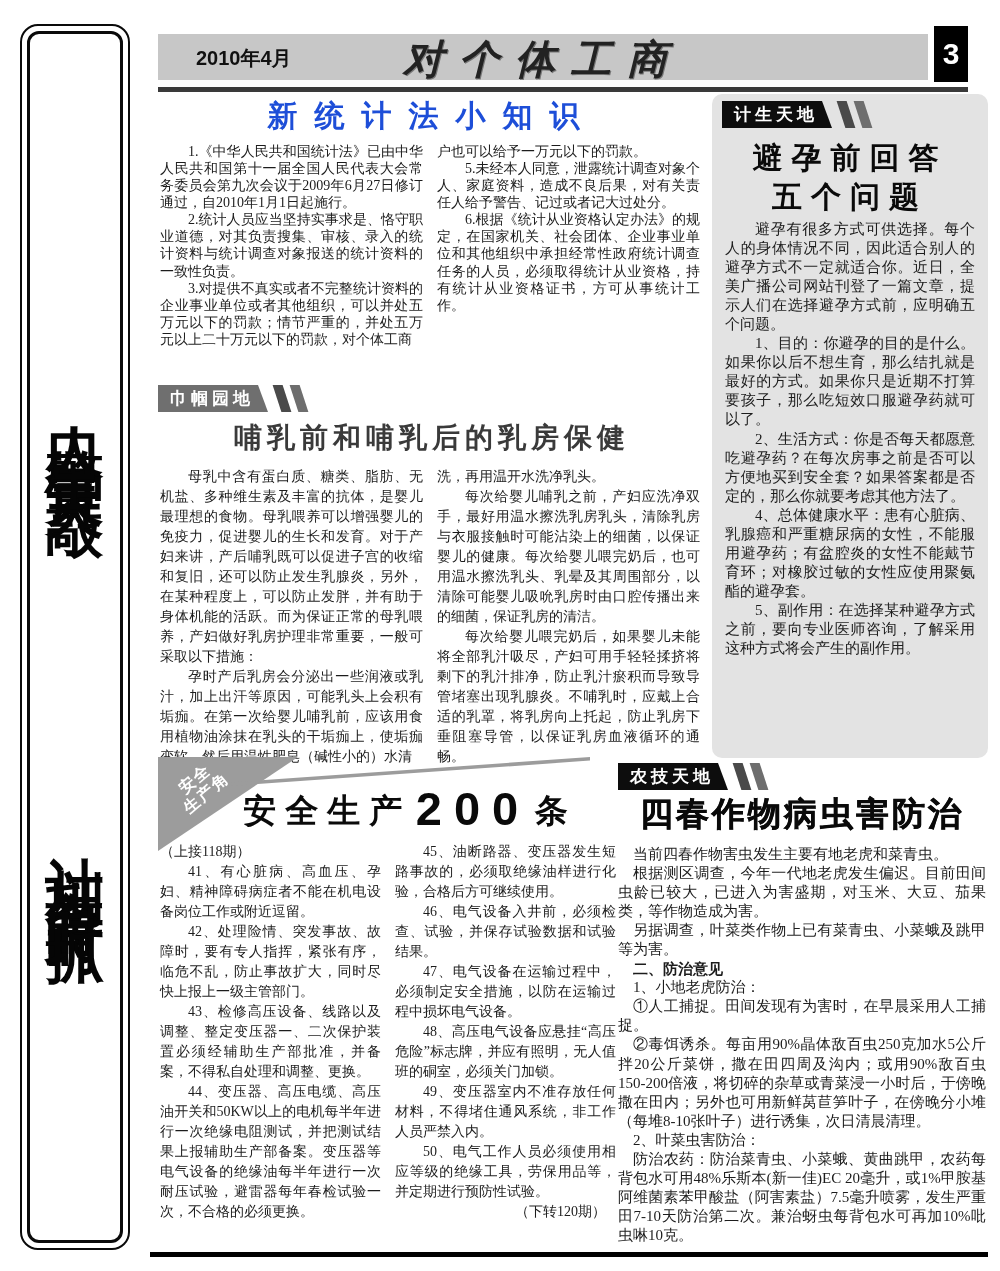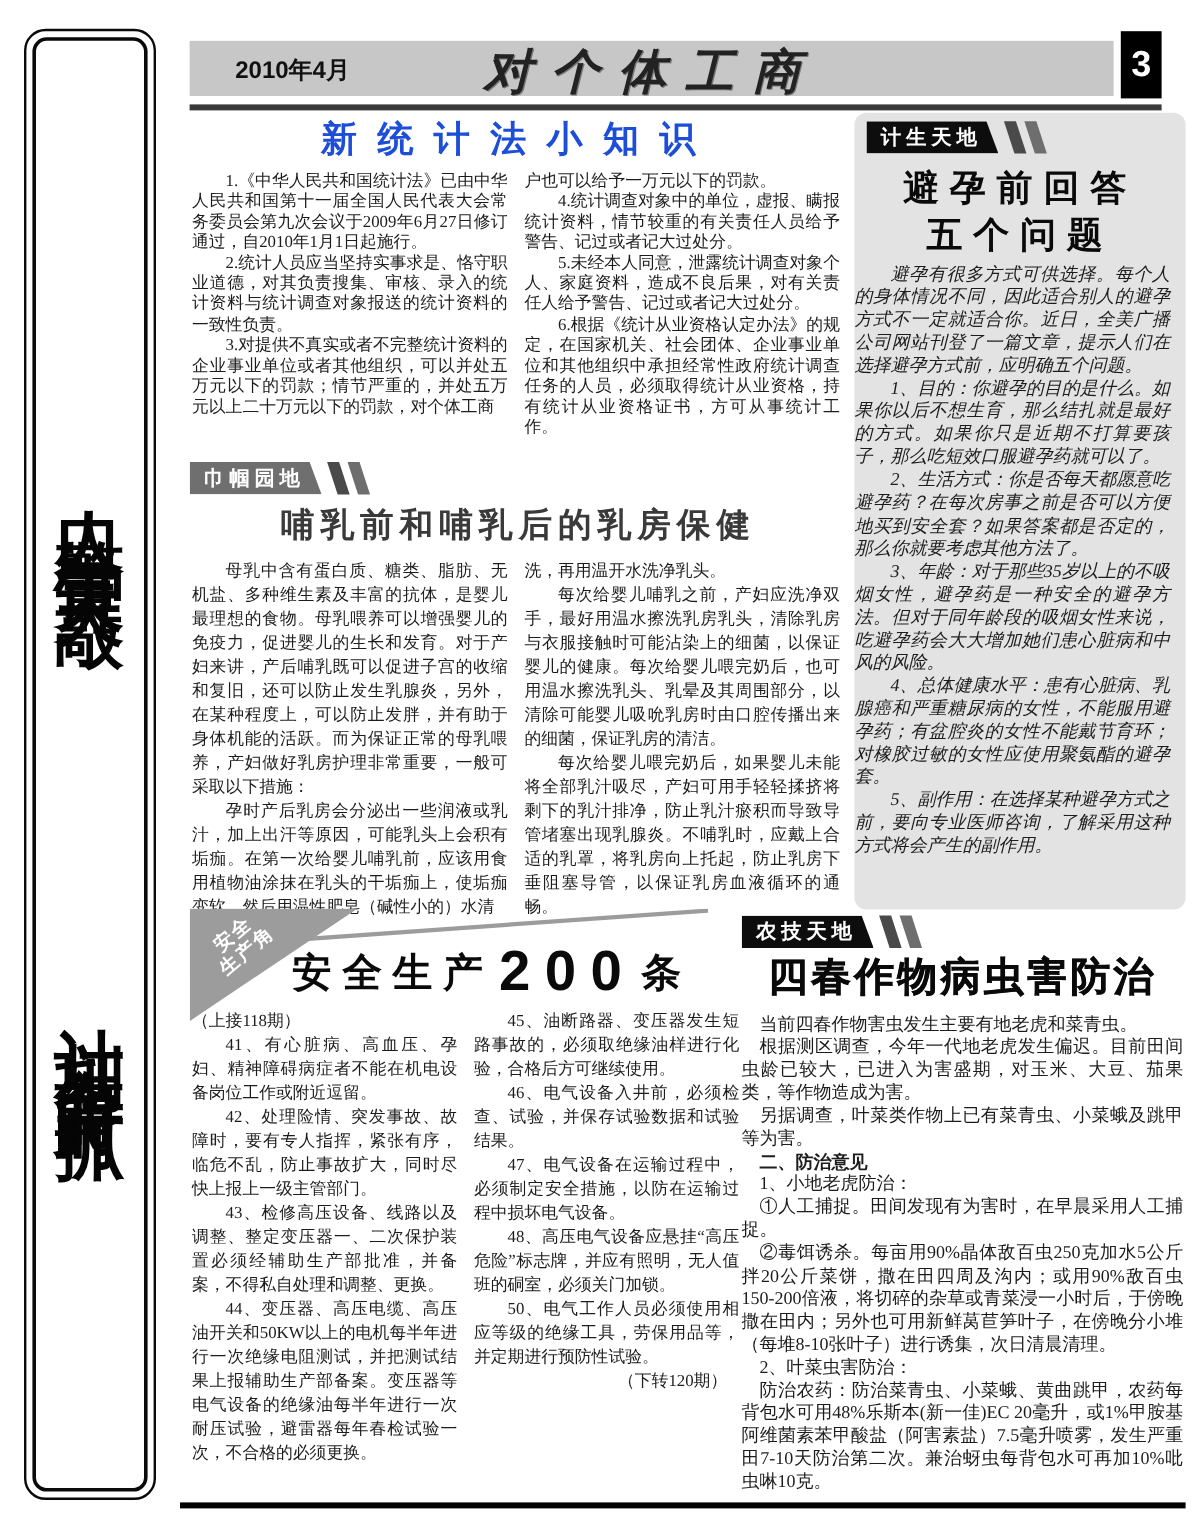--- a/index.html
+++ b/index.html
@@ -50,21 +50,21 @@
           font-family:"Liberation Sans",sans-serif;font-weight:bold;font-size:30px;letter-spacing:17px;color:#1d4ed8;}
   .stats-cols{position:absolute;left:160px;top:143px;width:540px;display:flex;gap:14px;}
   .stats-cols .col{flex:1;font-size:14px;line-height:1.22;}
 
   
   .fp-panel{position:absolute;left:712px;top:94px;width:276px;height:664px;background:#e3e3e3;border-radius:10px;}
   .fp-badge{left:10px;top:7px;}
   .fp-title{position:absolute;left:0;right:0;top:44px;text-align:center;
           font-family:"Liberation Sans",sans-serif;font-weight:bold;font-size:30px;
           letter-spacing:9px;line-height:1.3;color:#0a0a0a;}
-  .fp-body{position:absolute;left:0;right:13px;top:126px;font-size:15px;line-height:1.27;font-style:italic;}
+  .fp-body{position:absolute;left:13px;right:13px;top:126px;font-size:15px;line-height:1.27;}
 
   
   .women-badge{left:158px;top:385px;}
   .women-title{position:absolute;left:158px;top:419px;width:548px;text-align:center;
           font-family:"DejaVu Sans",sans-serif;font-weight:bold;font-size:28px;letter-spacing:5px;color:#3a3a3a;}
   .women-cols{position:absolute;left:160px;top:467px;width:540px;display:flex;gap:14px;}
   .women-cols .col{flex:1;font-size:14px;line-height:1.43;}
 
   
   .corner-tri{position:absolute;left:158px;top:757px;width:140px;height:94px;background:#9c9c9c;
@@ -113,41 +113,39 @@
 
   <div class="stats-title">新统计法小知识</div>
   <div class="stats-cols">
     <div class="col">
         <p class="para">1.《中华人民共和国统计法》已由中华人民共和国第十一届全国人民代表大会常务委员会第九次会议于2009年6月27日修订通过，自2010年1月1日起施行。</p>
         <p class="para">2.统计人员应当坚持实事求是、恪守职业道德，对其负责搜集、审核、录入的统计资料与统计调查对象报送的统计资料的一致性负责。</p>
         <p class="para">3.对提供不真实或者不完整统计资料的企业事业单位或者其他组织，可以并处五万元以下的罚款；情节严重的，并处五万元以上二十万元以下的罚款，对个体工商</p>
       </div>
     <div class="col">
         <p class="para noind">户也可以给予一万元以下的罚款。</p>
-        <p class="para">4.统计调查对象中的单位，虚报、瞒报统计资料，情节较重的有关责任人员给予警告、记过或者记大过处分。</p>
         <p class="para">5.未经本人同意，泄露统计调查对象个人、家庭资料，造成不良后果，对有关责任人给予警告、记过或者记大过处分。</p>
         <p class="para">6.根据《统计从业资格认定办法》的规定，在国家机关、社会团体、企业事业单位和其他组织中承担经常性政府统计调查任务的人员，必须取得统计从业资格，持有统计从业资格证书，方可从事统计工作。</p>
       </div>
   </div>
 
   <div class="fp-panel">
     <div class="badge badge-black fp-badge">
       <span class="badge-box">计生天地</span>
       <span class="stripe s1"></span>
       <span class="stripe s2"></span>
     </div>
     <div class="fp-title">
       <span>避孕前回答</span><br>
       <span>五个问题</span>
     </div>
     <div class="fp-body">
         <p class="para">避孕有很多方式可供选择。每个人的身体情况不同，因此适合别人的避孕方式不一定就适合你。近日，全美广播公司网站刊登了一篇文章，提示人们在选择避孕方式前，应明确五个问题。</p>
         <p class="para">1、目的：你避孕的目的是什么。如果你以后不想生育，那么结扎就是最好的方式。如果你只是近期不打算要孩子，那么吃短效口服避孕药就可以了。</p>
         <p class="para">2、生活方式：你是否每天都愿意吃避孕药？在每次房事之前是否可以方便地买到安全套？如果答案都是否定的，那么你就要考虑其他方法了。</p>
-        <p class="para">3、年龄：对于那些35岁以上的不吸烟女性，避孕药是一种安全的避孕方法。但对于同年龄段的吸烟女性来说，吃避孕药会大大增加她们患心脏病和中风的风险。</p>
         <p class="para">4、总体健康水平：患有心脏病、乳腺癌和严重糖尿病的女性，不能服用避孕药；有盆腔炎的女性不能戴节育环；对橡胶过敏的女性应使用聚氨酯的避孕套。</p>
         <p class="para">5、副作用：在选择某种避孕方式之前，要向专业医师咨询，了解采用这种方式将会产生的副作用。</p>
       </div>
   </div>
 
   <div class="badge badge-grey women-badge">
     <span class="badge-box">巾帼园地</span>
     <span class="stripe s1"></span>
     <span class="stripe s2"></span>
   </div>
@@ -181,20 +179,21 @@
         <p class="para">41、有心脏病、高血压、孕妇、精神障碍病症者不能在机电设备岗位工作或附近逗留。</p>
         <p class="para">42、处理险情、突发事故、故障时，要有专人指挥，紧张有序，临危不乱，防止事故扩大，同时尽快上报上一级主管部门。</p>
         <p class="para">43、检修高压设备、线路以及调整、整定变压器一、二次保护装置必须经辅助生产部批准，并备案，不得私自处理和调整、更换。</p>
         <p class="para">44、变压器、高压电缆、高压油开关和50KW以上的电机每半年进行一次绝缘电阻测试，并把测试结果上报辅助生产部备案。变压器等电气设备的绝缘油每半年进行一次耐压试验，避雷器每年春检试验一次，不合格的必须更换。</p>
       </div>
     <div class="col">
         <p class="para">45、油断路器、变压器发生短路事故的，必须取绝缘油样进行化验，合格后方可继续使用。</p>
         <p class="para">46、电气设备入井前，必须检查、试验，并保存试验数据和试验结果。</p>
         <p class="para">47、电气设备在运输过程中，必须制定安全措施，以防在运输过程中损坏电气设备。</p>
         <p class="para">48、高压电气设备应悬挂“高压危险”标志牌，并应有照明，无人值班的硐室，必须关门加锁。</p>
+        <p class="para">49、变压器室内不准存放任何材料，不得堵住通风系统，非工作人员严禁入内。</p>
         <p class="para">50、电气工作人员必须使用相应等级的绝缘工具，劳保用品等，并定期进行预防性试验。</p>
         <p class="para turnref">（下转120期）</p>
       </div>
   </div>
 
   <div class="badge badge-black agri-badge">
     <span class="badge-box">农技天地</span>
     <span class="stripe s1"></span>
     <span class="stripe s2"></span>
   </div>

